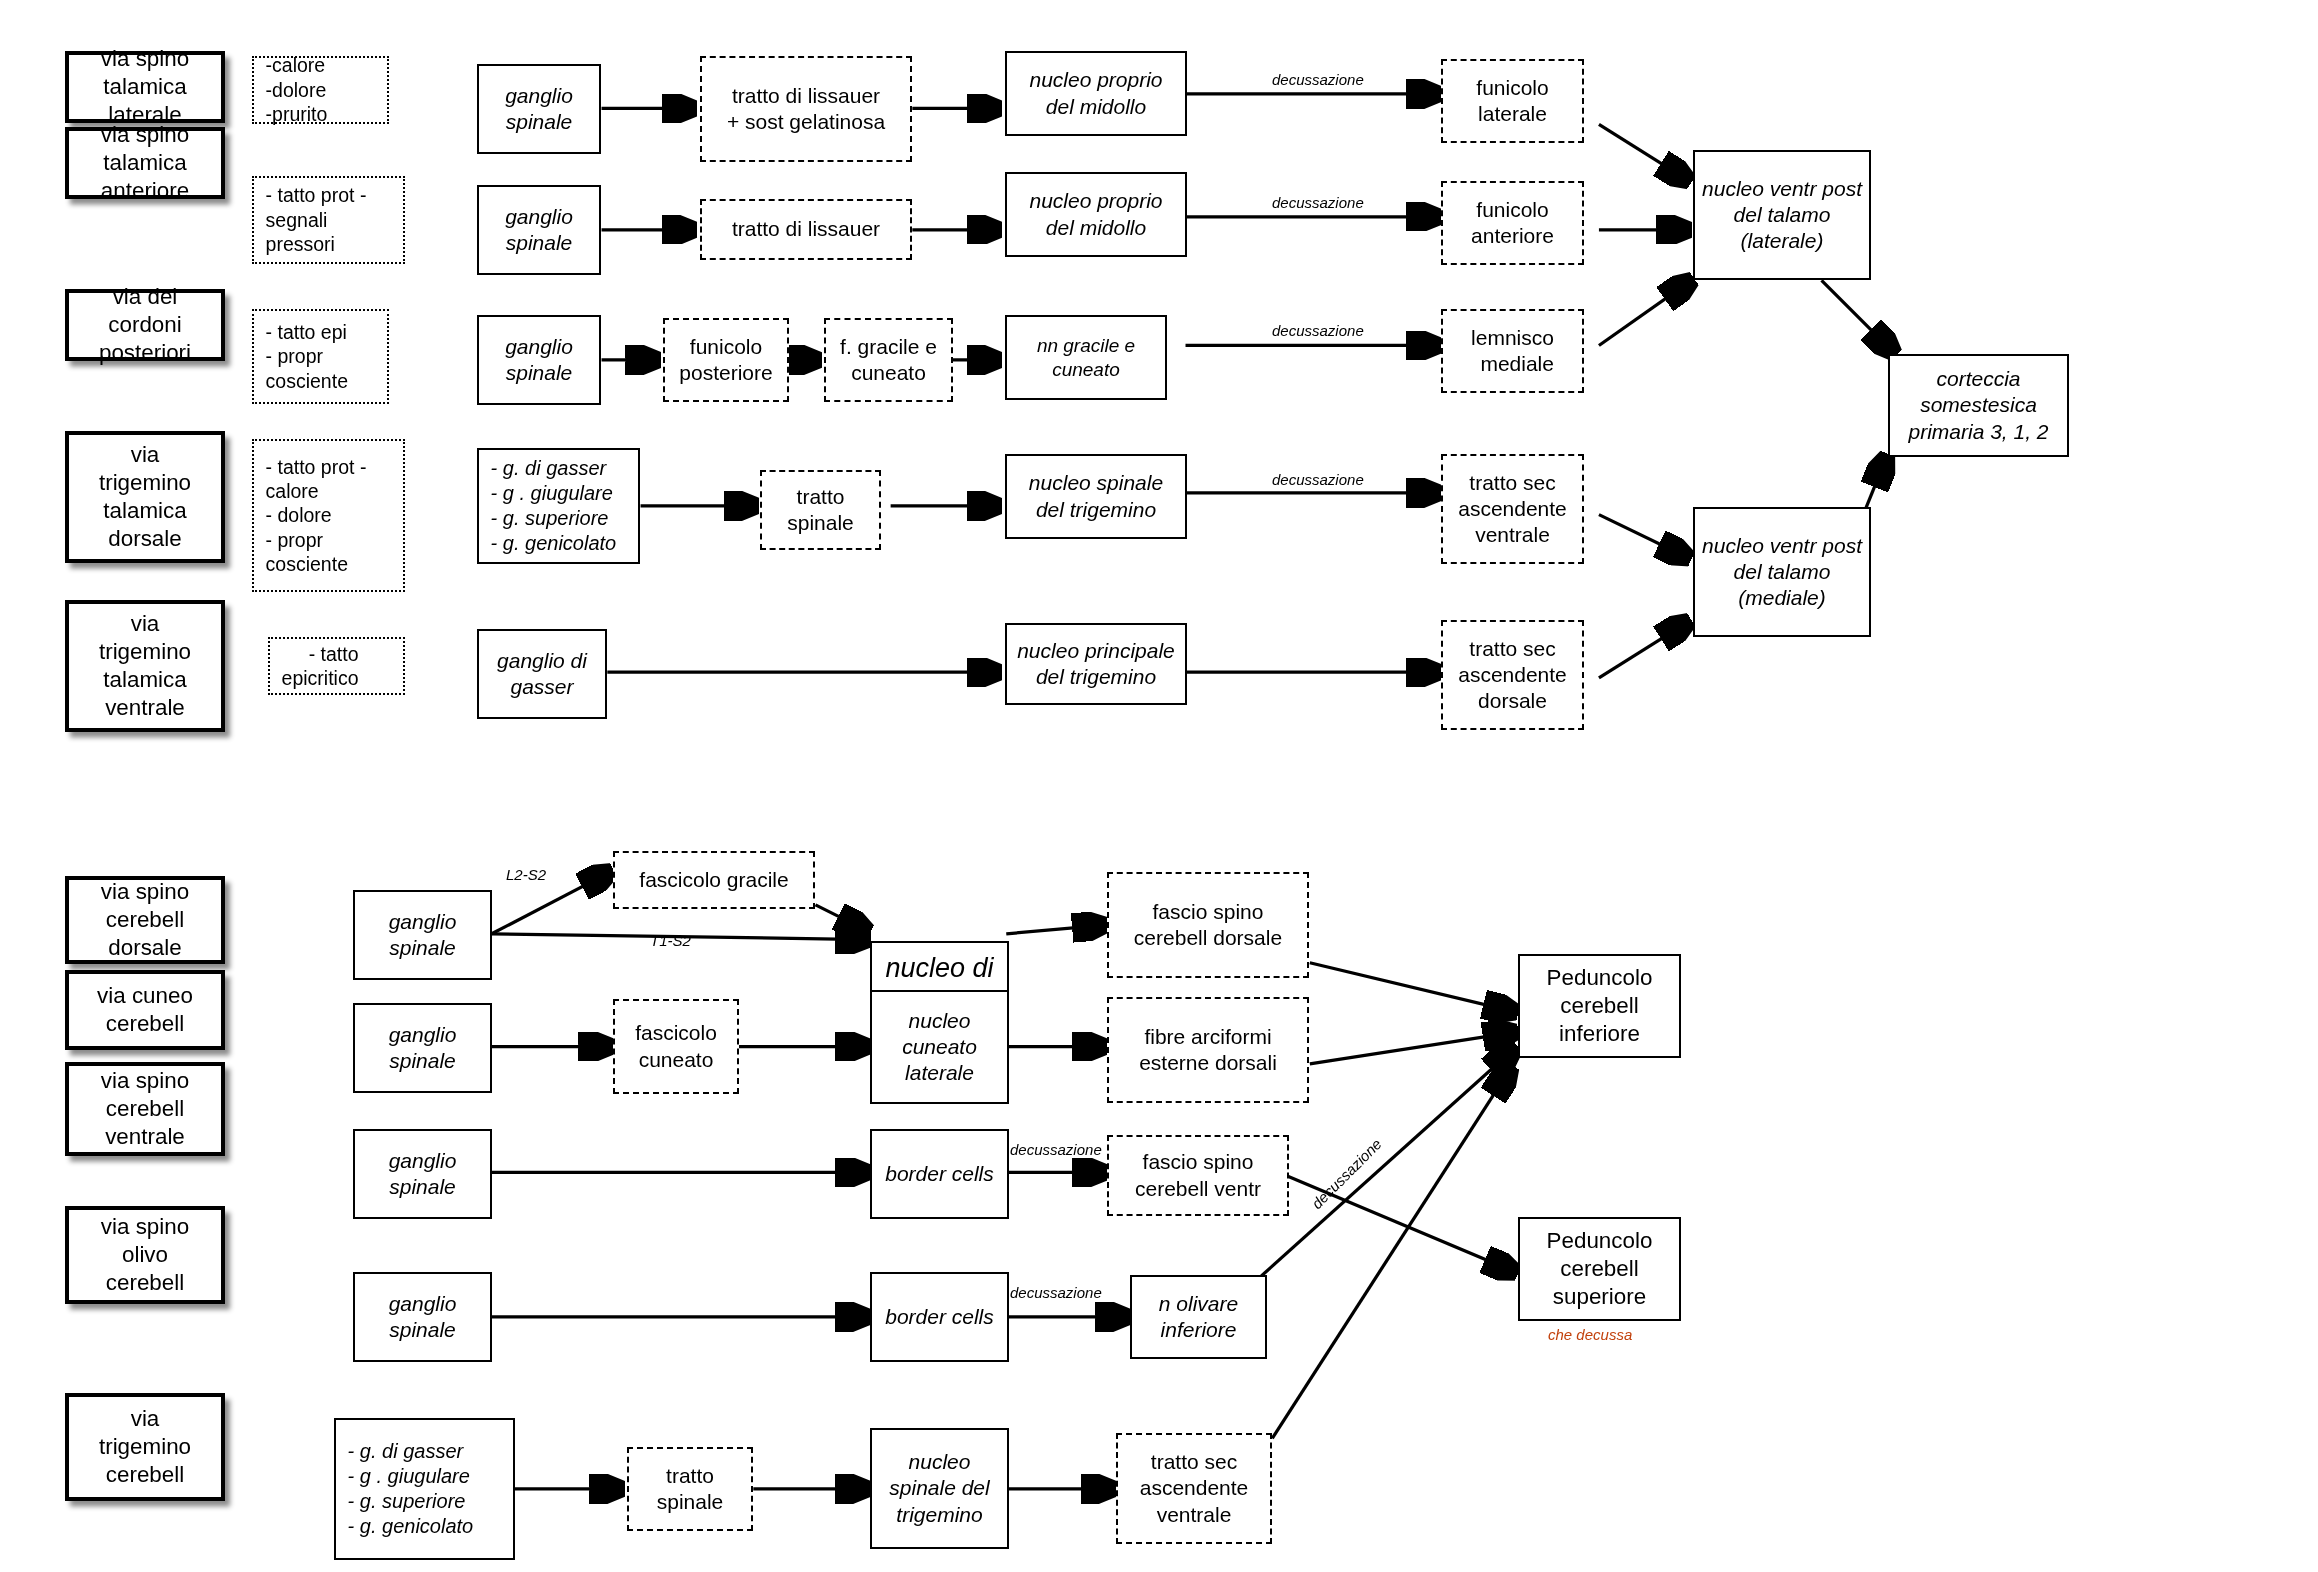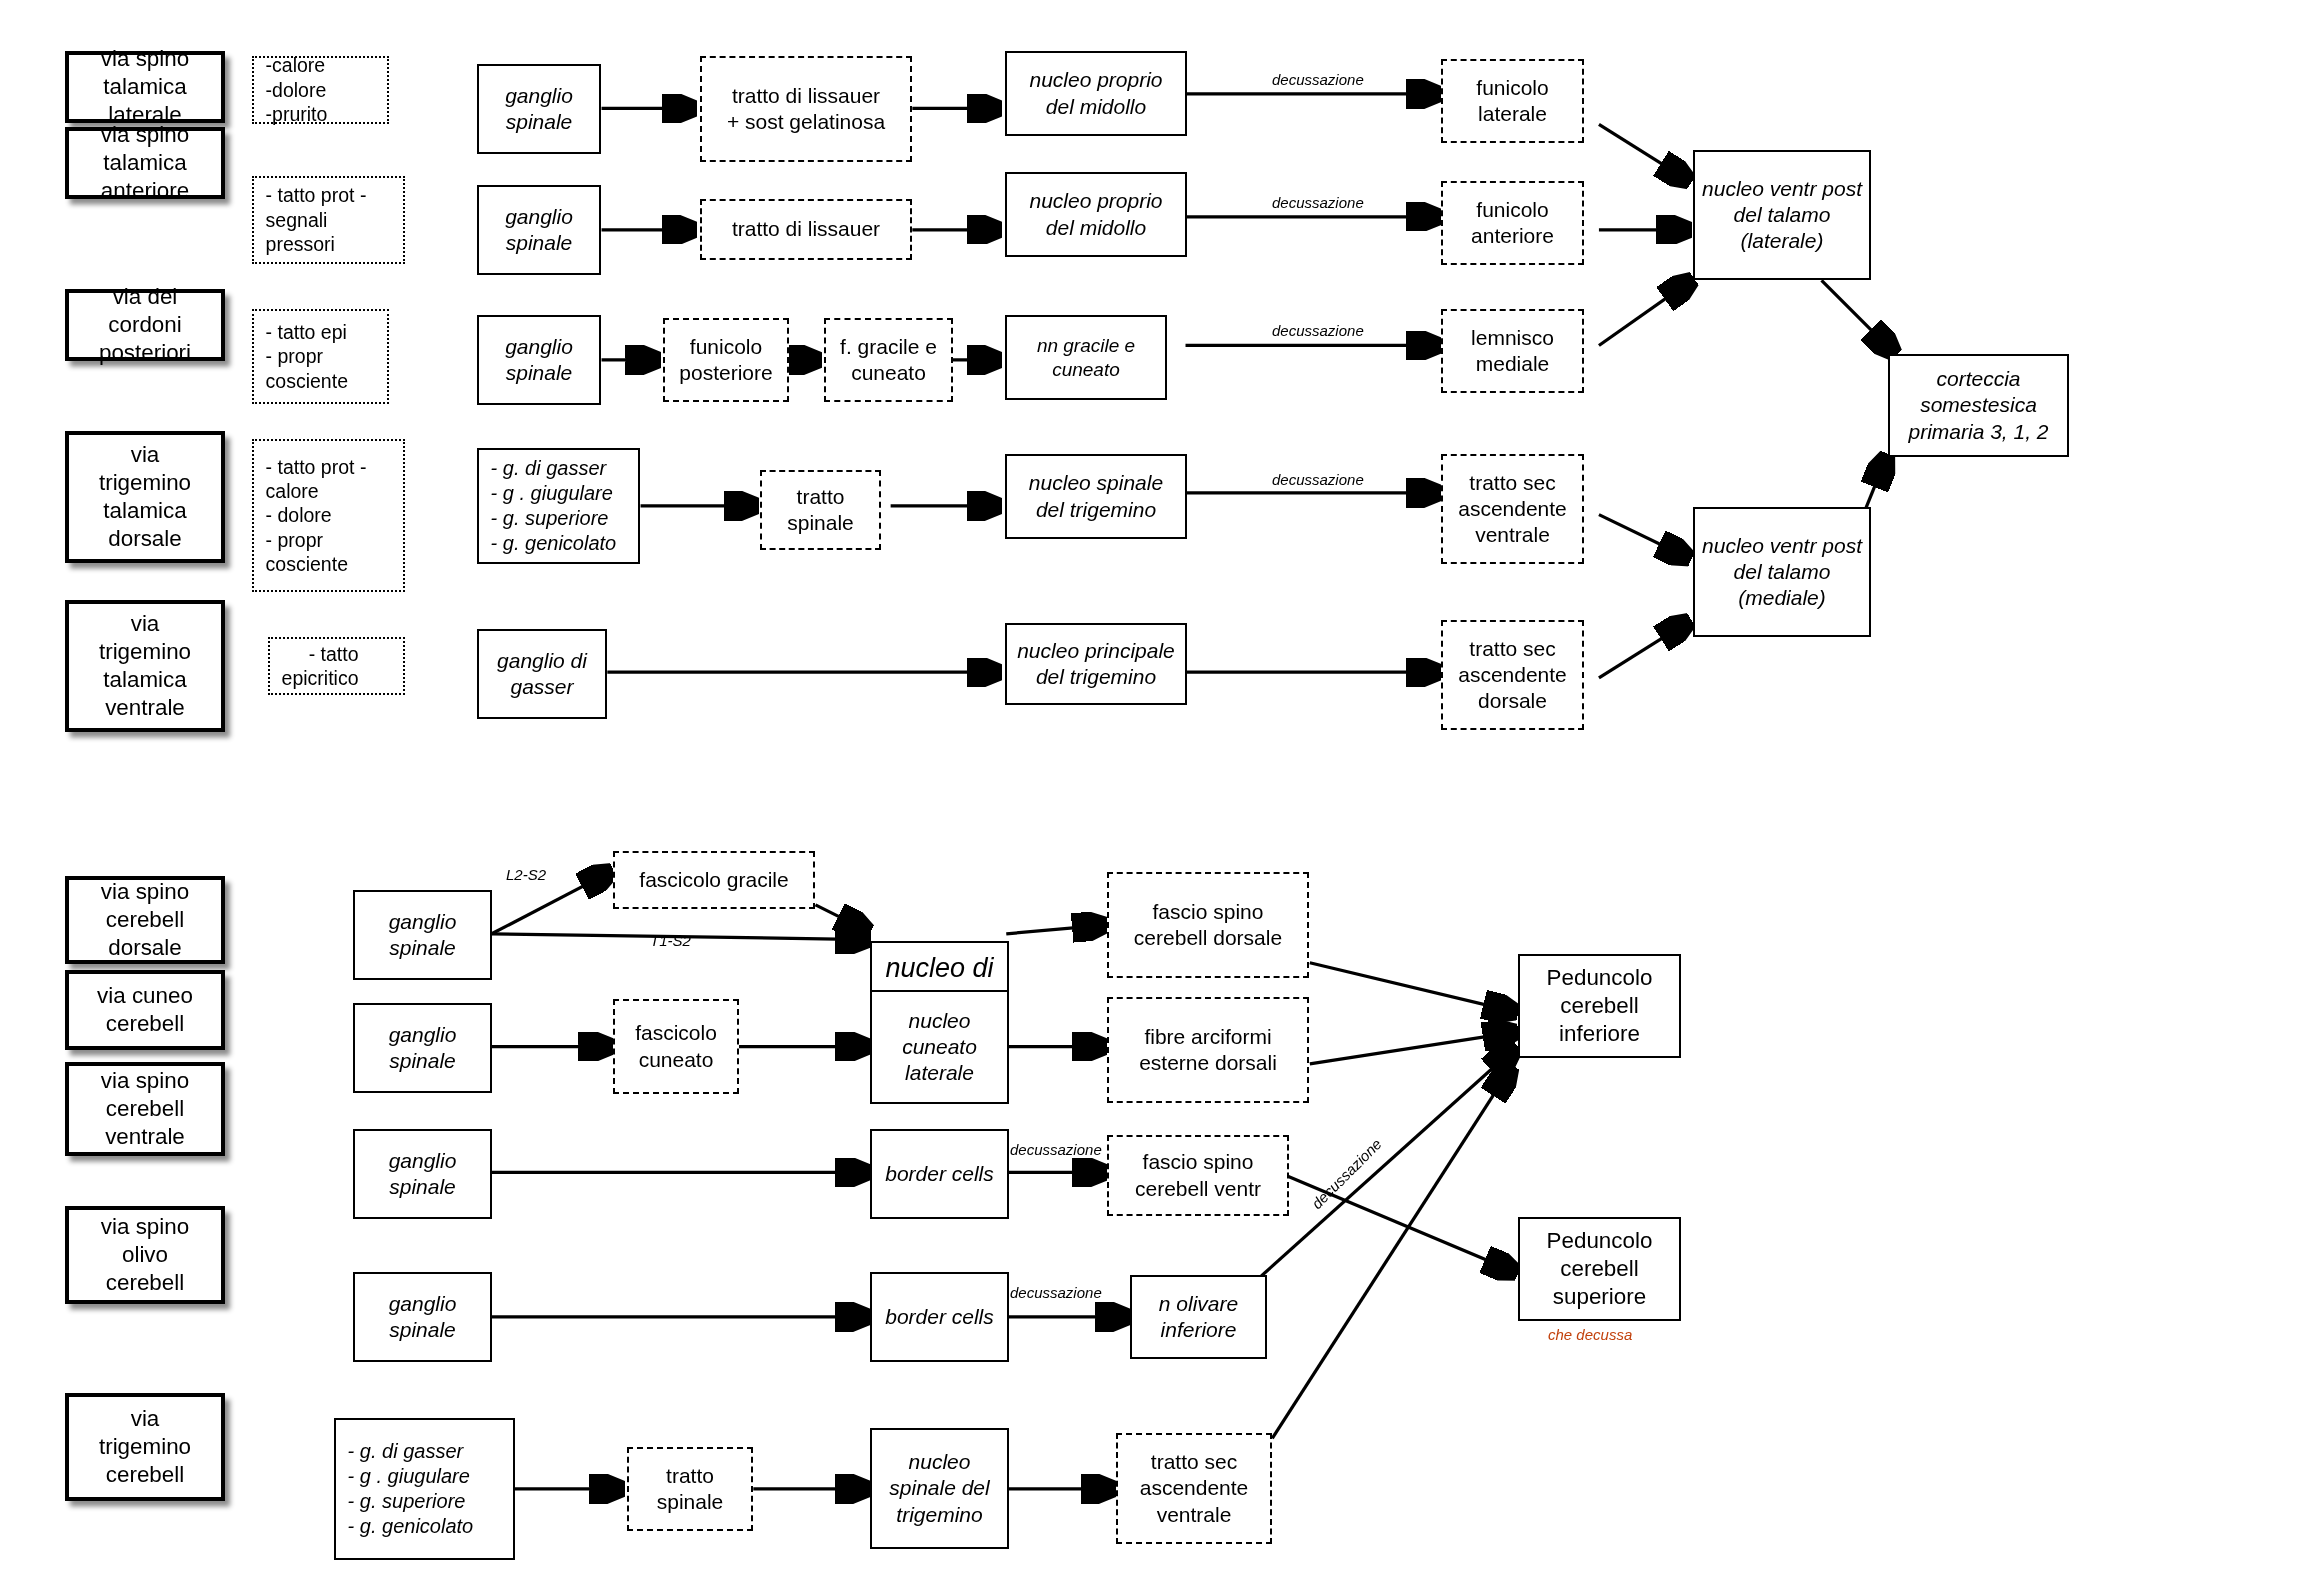--- a/index.html
+++ b/index.html
@@ -156,21 +156,21 @@
   <div class="edgelabel" style="left:1272px;top:194px;">decussazione</div>
 
   <div class="node solid ital" style="left:477px;top:315px;width:124px;height:90px;font-size:21px;white-space:pre-line;">ganglio
 spinale</div>
   <div class="node dashed" style="left:663px;top:318px;width:126px;height:84px;font-size:21px;white-space:pre-line;">funicolo
 posteriore</div>
   <div class="node dashed" style="left:824px;top:318px;width:129px;height:84px;font-size:21px;white-space:pre-line;">f. gracile e
 cuneato</div>
   <div class="node solid ital" style="left:1005px;top:315px;width:162px;height:85px;font-size:19px;white-space:pre-line;">nn gracile e
 cuneato</div>
-  <div class="node dashed" style="left:1441px;top:309px;width:143px;height:84px;font-size:21px;white-space:pre-line;">lemnisco
+  <div class="node dashed" style="left:1441px;top:309px;width:143px;height:84px;font-size:21px;white-space:pre-line;text-align:right;">lemnisco
 mediale</div>
   <div class="edgelabel" style="left:1272px;top:322px;">decussazione</div>
 
   <div class="node solid lst" style="left:477px;top:448px;width:163px;height:116px;font-size:20px;white-space:pre-line;">- g. di gasser
 - g . giugulare
 - g. superiore
 - g. genicolato</div>
   <div class="node dashed" style="left:760px;top:470px;width:121px;height:80px;font-size:21px;white-space:pre-line;">tratto
 spinale</div>
   <div class="node solid ital" style="left:1005px;top:454px;width:182px;height:85px;font-size:21px;white-space:pre-line;">nucleo spinale

